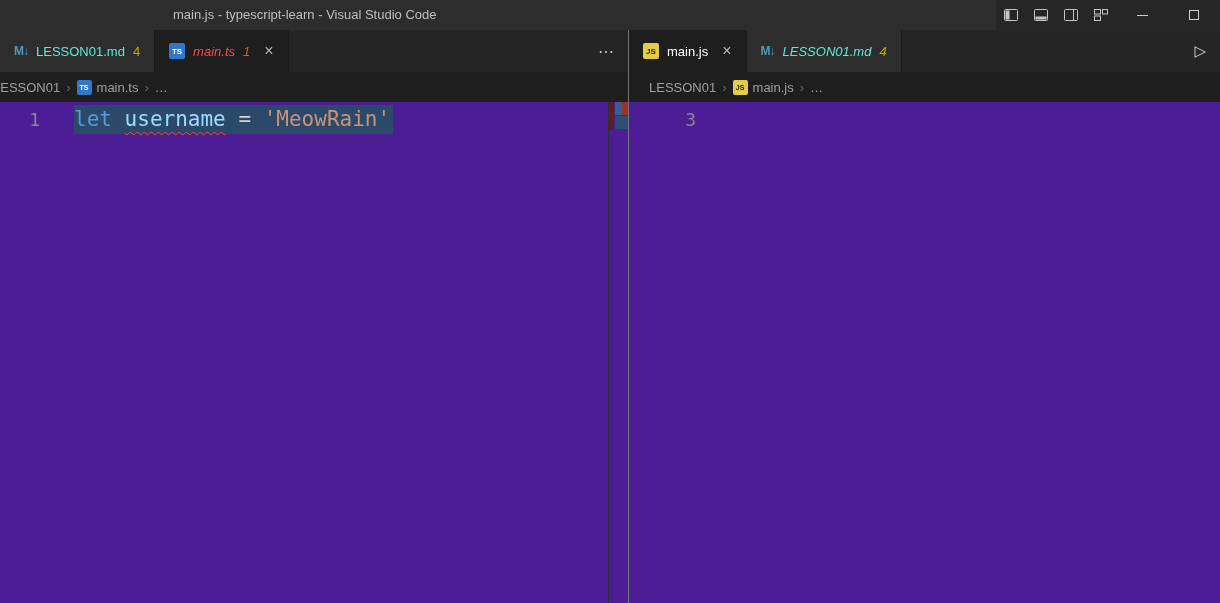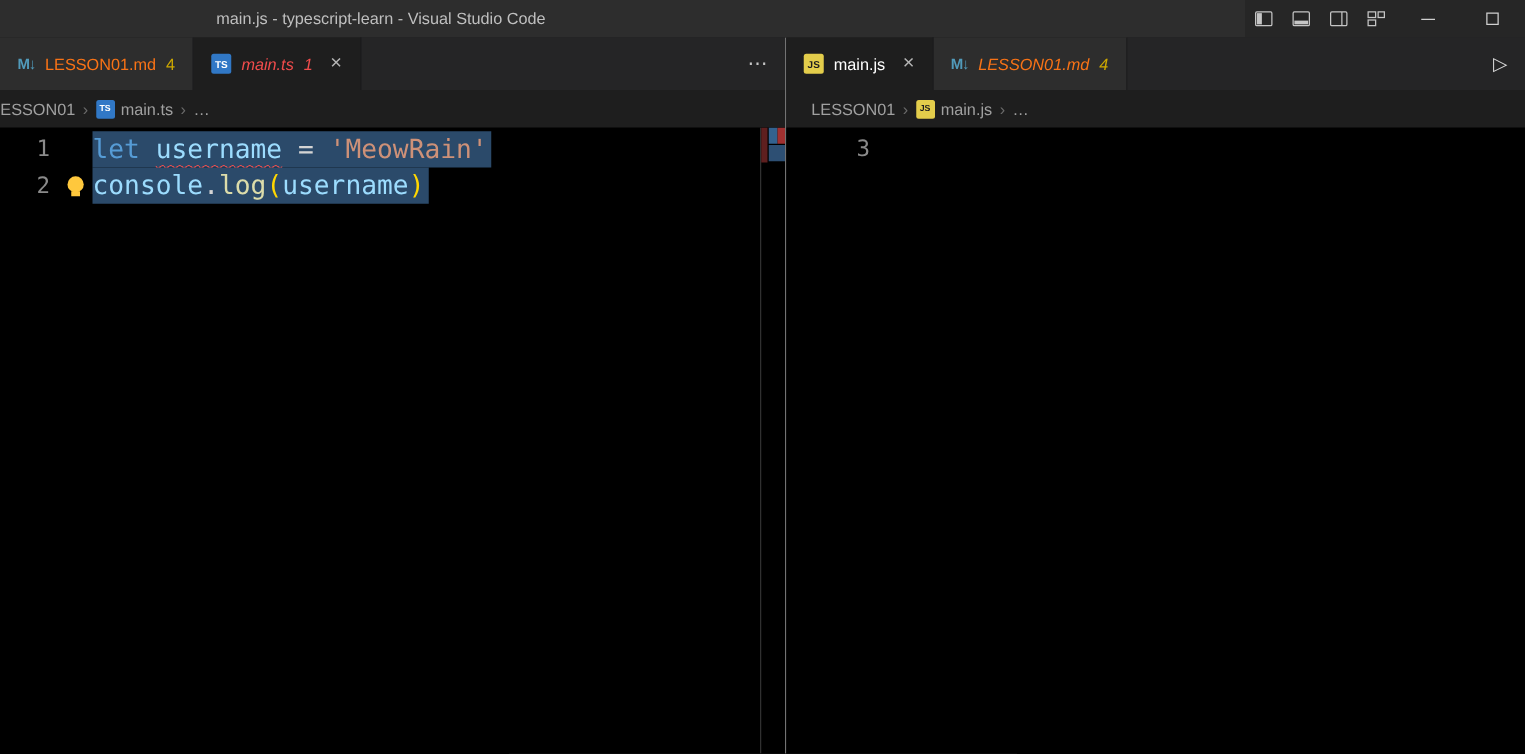--- a/index.html
+++ b/index.html
@@ -37,21 +37,21 @@
   .tab {
     display:flex; align-items:center; gap:8px; padding:0 14px;
     font-size:13px; background:#2d2d2d; color:#8f8f8f;
     border-right:1px solid #1b1b1c; white-space:nowrap; cursor:pointer;
   }
   .tab.active-unfocused { background:#1e1e1e; }
   .tab.active { background:#1e1e1e; color:#ffffff; }
   .tab .close { font-size:16px; color:#b6b6b6; margin-left:6px; line-height:1; }
   .badge-warn { color:#cca700; font-size:13px; }
   .badge-err  { color:#f14c4c; font-size:13px; font-style:italic; }
-  .label-warn { color:#f97316; }
+  .label-warn { color:#5eead4; }
   .label-err  { color:#f14c4c; font-style:italic; }
   .label-preview { font-style:italic; }
   .clipped-html-icon { width:4px; height:9px; background:#e44d26; margin-right:4px; }
   .md-icon { color:#519aba; font-weight:bold; font-size:12px; letter-spacing:-1px; }
   .sq-icon {
     width:16px; height:16px; border-radius:2px; display:inline-flex;
     align-items:center; justify-content:center; font-weight:bold; font-size:8px;
     font-family:"Liberation Sans", sans-serif;
   }
   .ts-icon { background:#3178c6; color:#fff; }
@@ -72,21 +72,21 @@
   }
   .breadcrumb .sep { color:#6a6a6a; margin:0 6px; font-size:13px; }
   .bc-item { cursor:pointer; }
   .bc-first-left { margin-left:-7px; }
   .bc-first-right { margin-left:20px; }
   .bc-icon { width:15px; height:15px; border-radius:2px; display:inline-flex;
     align-items:center; justify-content:center; font-weight:bold; font-size:7px;
     margin-right:5px; vertical-align:-3px; }
 
   
-  .editor { position:relative; flex:1; background:#000000; overflow:hidden; }
+  .editor { position:relative; flex:1; background:#4c1d95; overflow:hidden; }
   .code { padding-top:3px; font-family:"DejaVu Sans Mono", monospace; font-size:21px; }
   .code-line { position:relative; height:29px; line-height:29px; white-space:pre; }
   .code-line.current { background:#242428; }
   .line-num {
     display:inline-block; text-align:right; font-size:18px; color:#8a8a8a;
     font-family:"DejaVu Sans Mono", monospace; vertical-align:top;
   }
   .line-num.active { color:#c6c6c6; }
   .group-left  .line-num { width:40px; margin-right:34px; }
   .group-right .line-num { width:67px; margin-right:32px; }
@@ -189,21 +189,20 @@
         <span class="sep">›</span>
         <span class="bc-icon ts-icon">TS</span>
         <span class="bc-item">main.ts</span>
         <span class="sep">›</span>
         <span class="bc-item">…</span>
       </div>
 
       <div class="editor">
         <div class="code">
             <div class="code-line"><span class="line-num">1</span><span class="line-content sel"><span class="tk-kw">let</span><span class="tk-pl"> </span><span class="tk-var sq">username</span><span class="tk-pl"> = </span><span class="tk-str">'MeowRain'</span></span></div>
-            <div class="code-line"><span class="line-num">2</span><span class="lightbulb"></span><span class="line-content sel"><span class="tk-var">console</span><span class="tk-pl">.</span><span class="tk-fn">log</span><span class="tk-brk">(</span><span class="tk-var">username</span><span class="tk-brk">)</span></span></div>
           </div>
         <div class="overview-ruler">
           <div class="ovr-mark ovr-err-bar"></div>
           <div class="ovr-mark ovr-sel-blue"></div>
           <div class="ovr-mark ovr-err-red"></div>
           <div class="ovr-mark ovr-sel-blue2"></div>
         </div>
       </div>
     </div>
 

